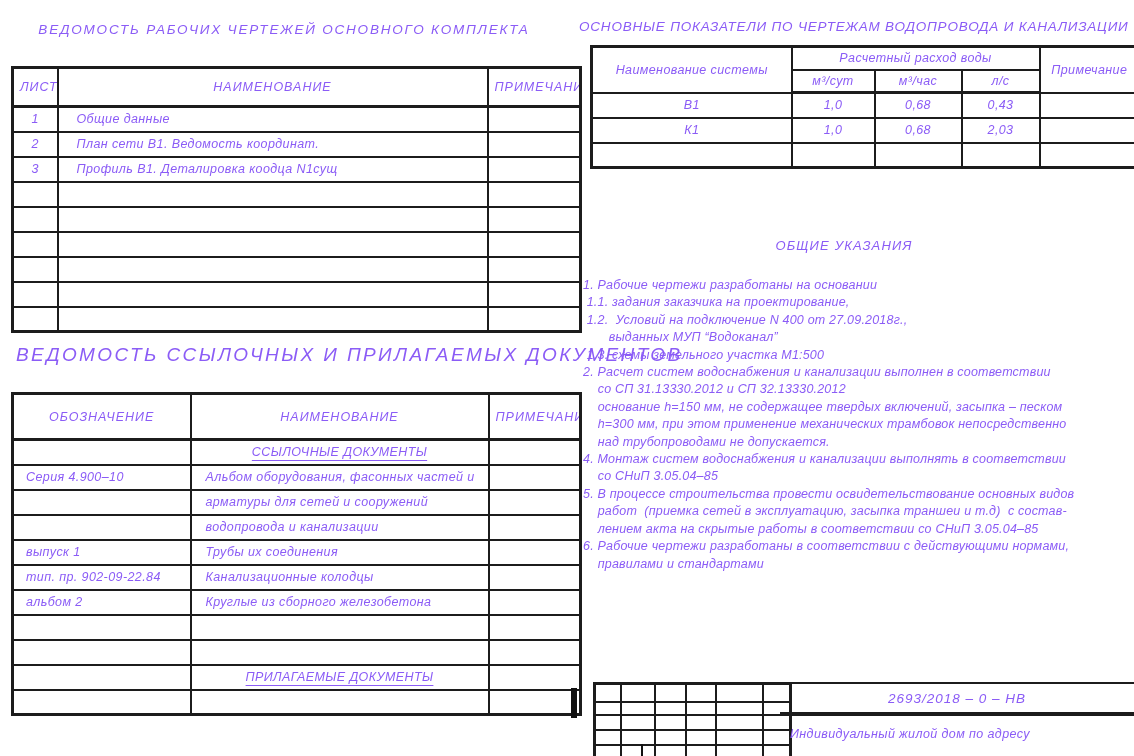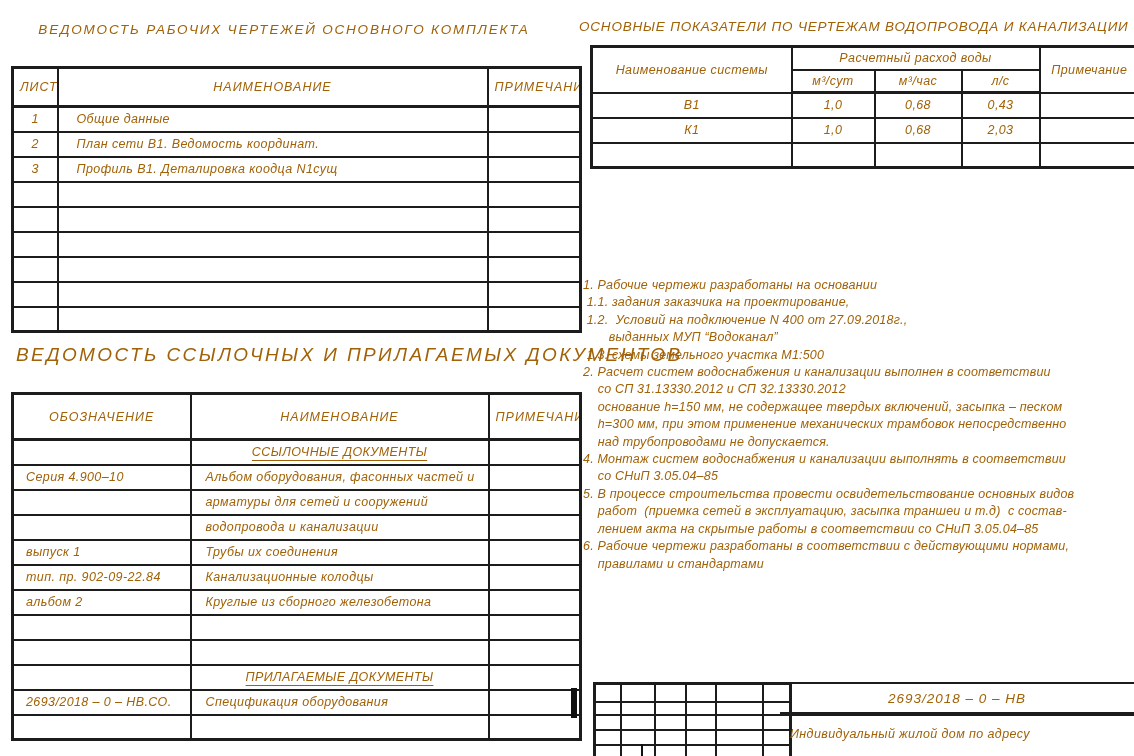--- a/index.html
+++ b/index.html
@@ -1,18 +1,18 @@
 <!DOCTYPE html>
 <html><head>
 <meta charset="utf-8">
 <style>
   html,body{margin:0;padding:0;background:#e8e8e8;}
   .sheet{
     position:relative;width:1134px;height:756px;background:#ffffff;overflow:hidden;
-    font-family:"Liberation Sans",sans-serif;font-style:italic;color:#a16207;
+    font-family:"Liberation Sans",sans-serif;font-style:italic;color:#8b5cf6;
   }
   
   table.dtable{border-collapse:collapse;table-layout:fixed;position:absolute;}
   table.dtable td{
     border:2px solid #1c1c1c;padding:0 6px;font-size:12.5px;letter-spacing:.4px;
     font-style:italic;vertical-align:middle;overflow:hidden;white-space:nowrap;
   }
   table.dtable{border:3px solid #1c1c1c;margin-left:11px;}
   td.c{text-align:center;}
   tr.hdr td{border-bottom:3px solid #1c1c1c;text-align:center;font-size:12.5px;letter-spacing:1px;}
@@ -235,32 +235,28 @@
           <td></td>
           <td></td>
           <td></td>
         </tr>
     <tr>
       <td></td>
       <td class="sec"><span class="u">ПРИЛАГАЕМЫЕ ДОКУМЕНТЫ</span></td>
       <td></td>
     </tr>
     <tr>
-      <td class="mark">2693/2018 – 0 – НВ.СО.</td>
-      <td class="name">Спецификация оборудования</td>
-      <td></td>
-    </tr>
-    <tr>
           <td></td>
           <td></td>
           <td></td>
         </tr>
   </tbody>
     </table>
 
+  <div class="notes-title">ОБЩИЕ УКАЗАНИЯ</div>
 
   <div class="notes">
     <div>1. Рабочие чертежи разработаны на основании</div>
     <div> 1.1. задания заказчика на проектирование,</div>
     <div> 1.2.  Условий на подключение N 400 от 27.09.2018г.,</div>
     <div>       выданных МУП “Водоканал”</div>
     <div> 1.3. схемы земельного участка М1:500</div>
     <div>2. Расчет систем водоснабжения и канализации выполнен в соответствии</div>
     <div>    со СП 31.13330.2012 и СП 32.13330.2012</div>
     <div>    основание h=150 мм, не содержащее твердых включений, засыпка – песком</div>

